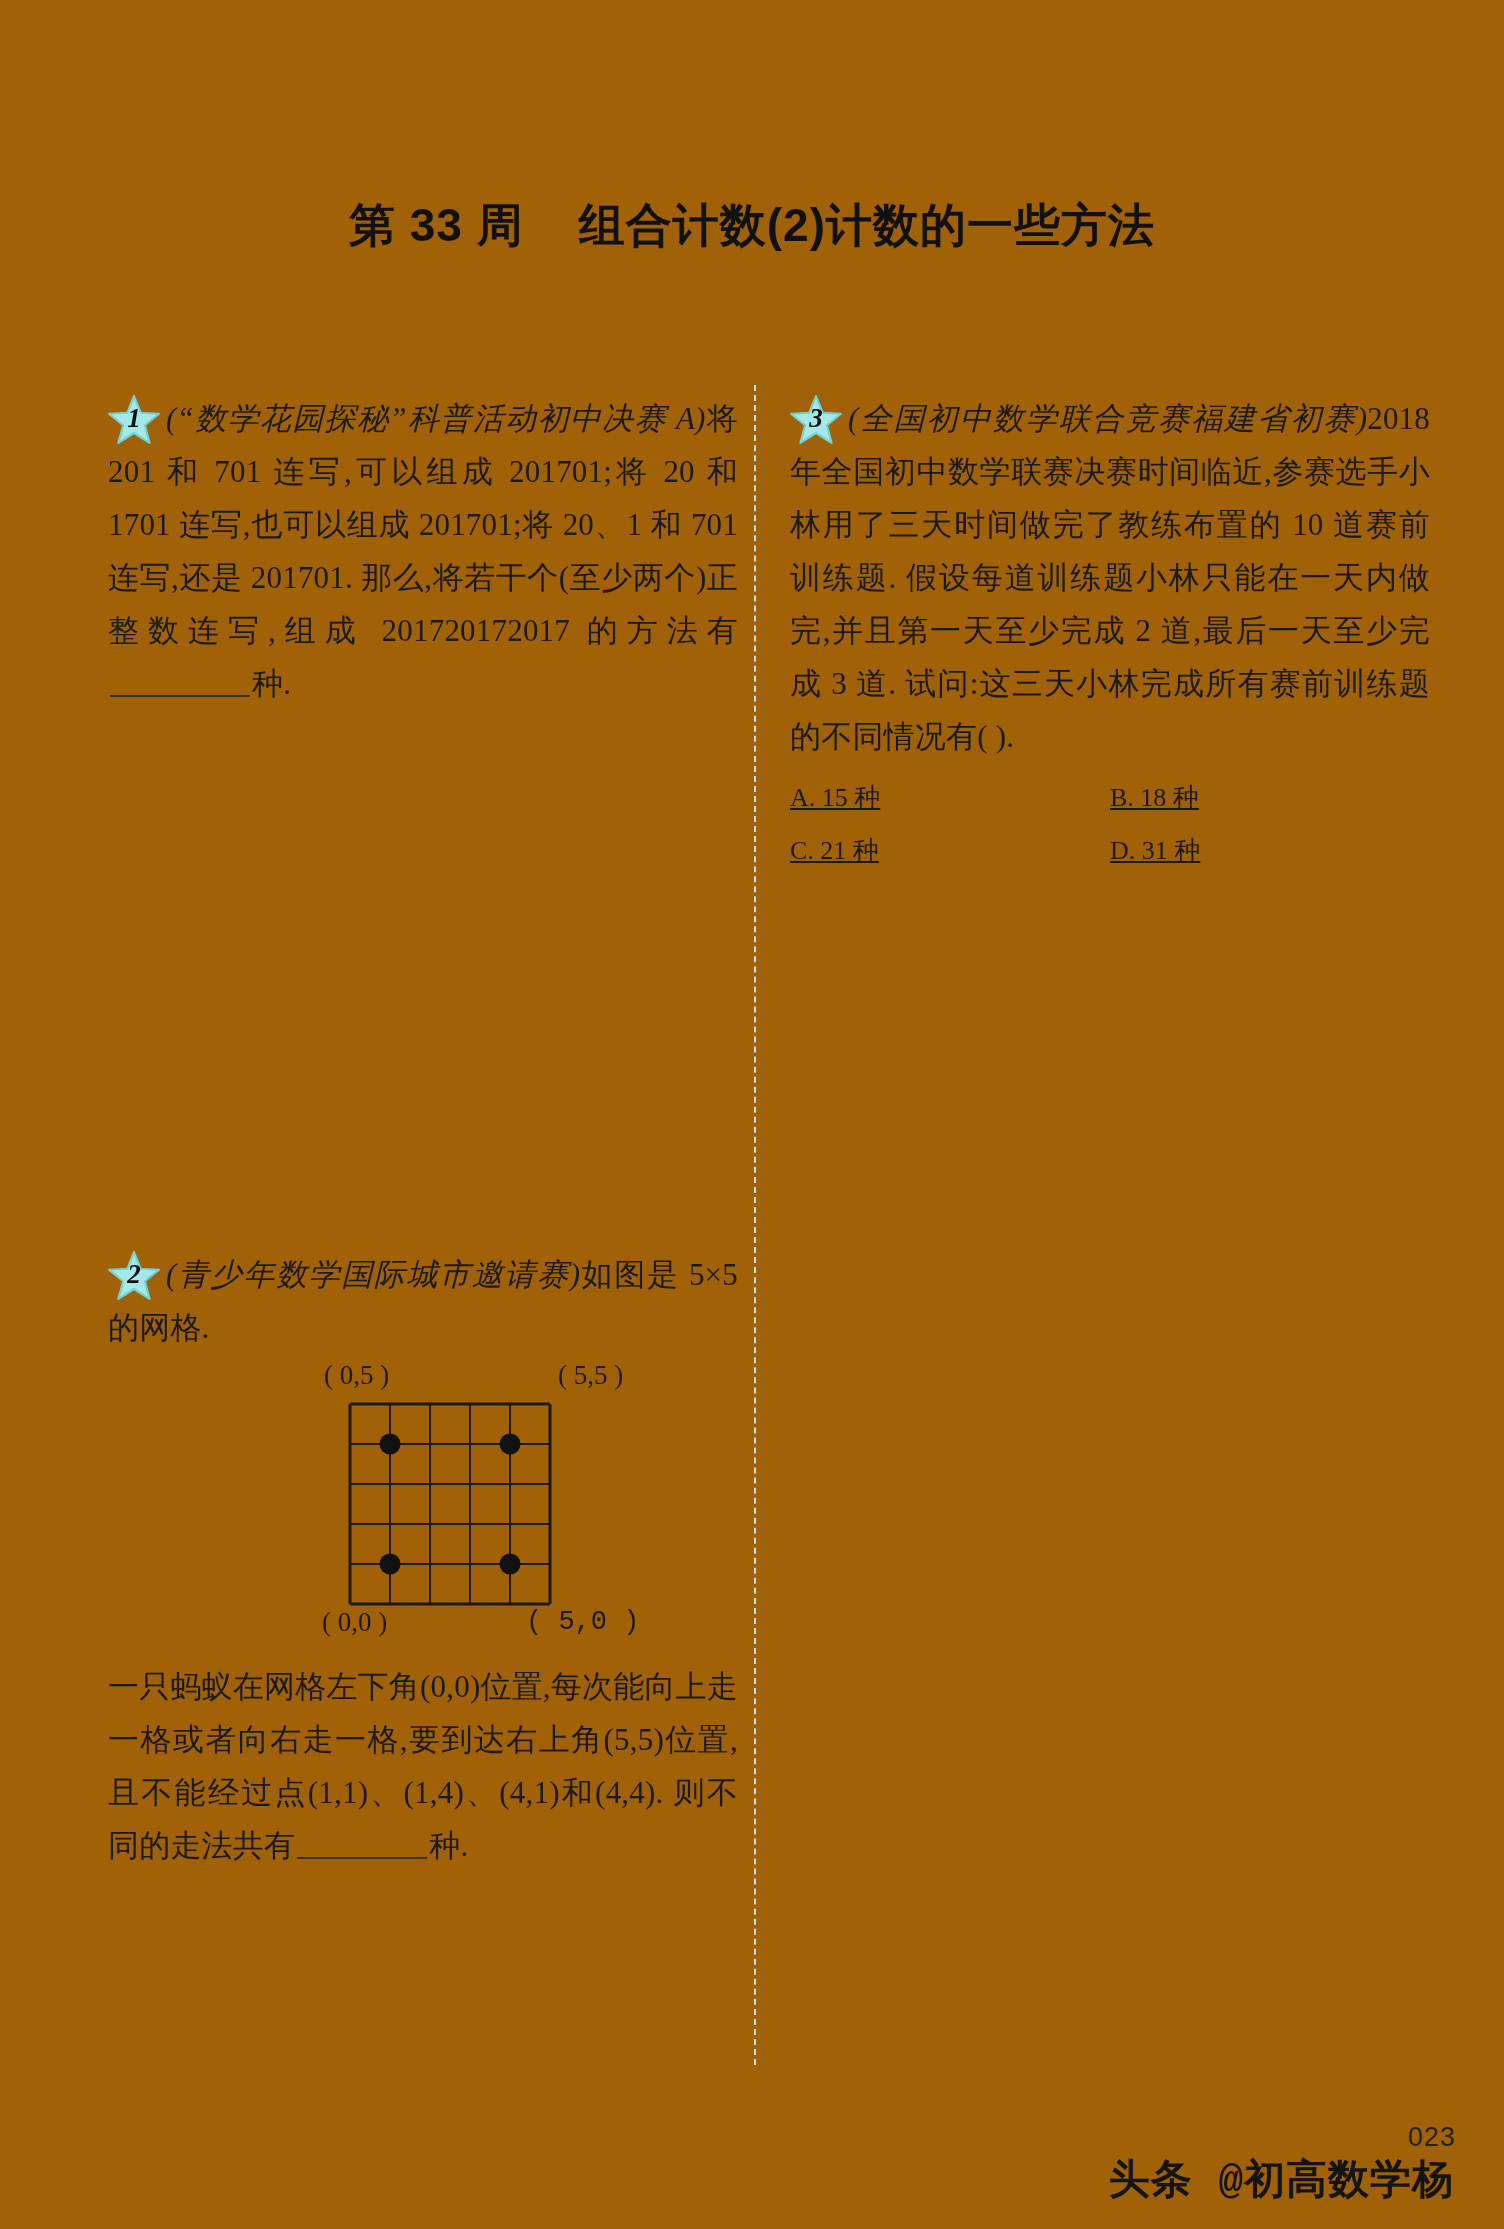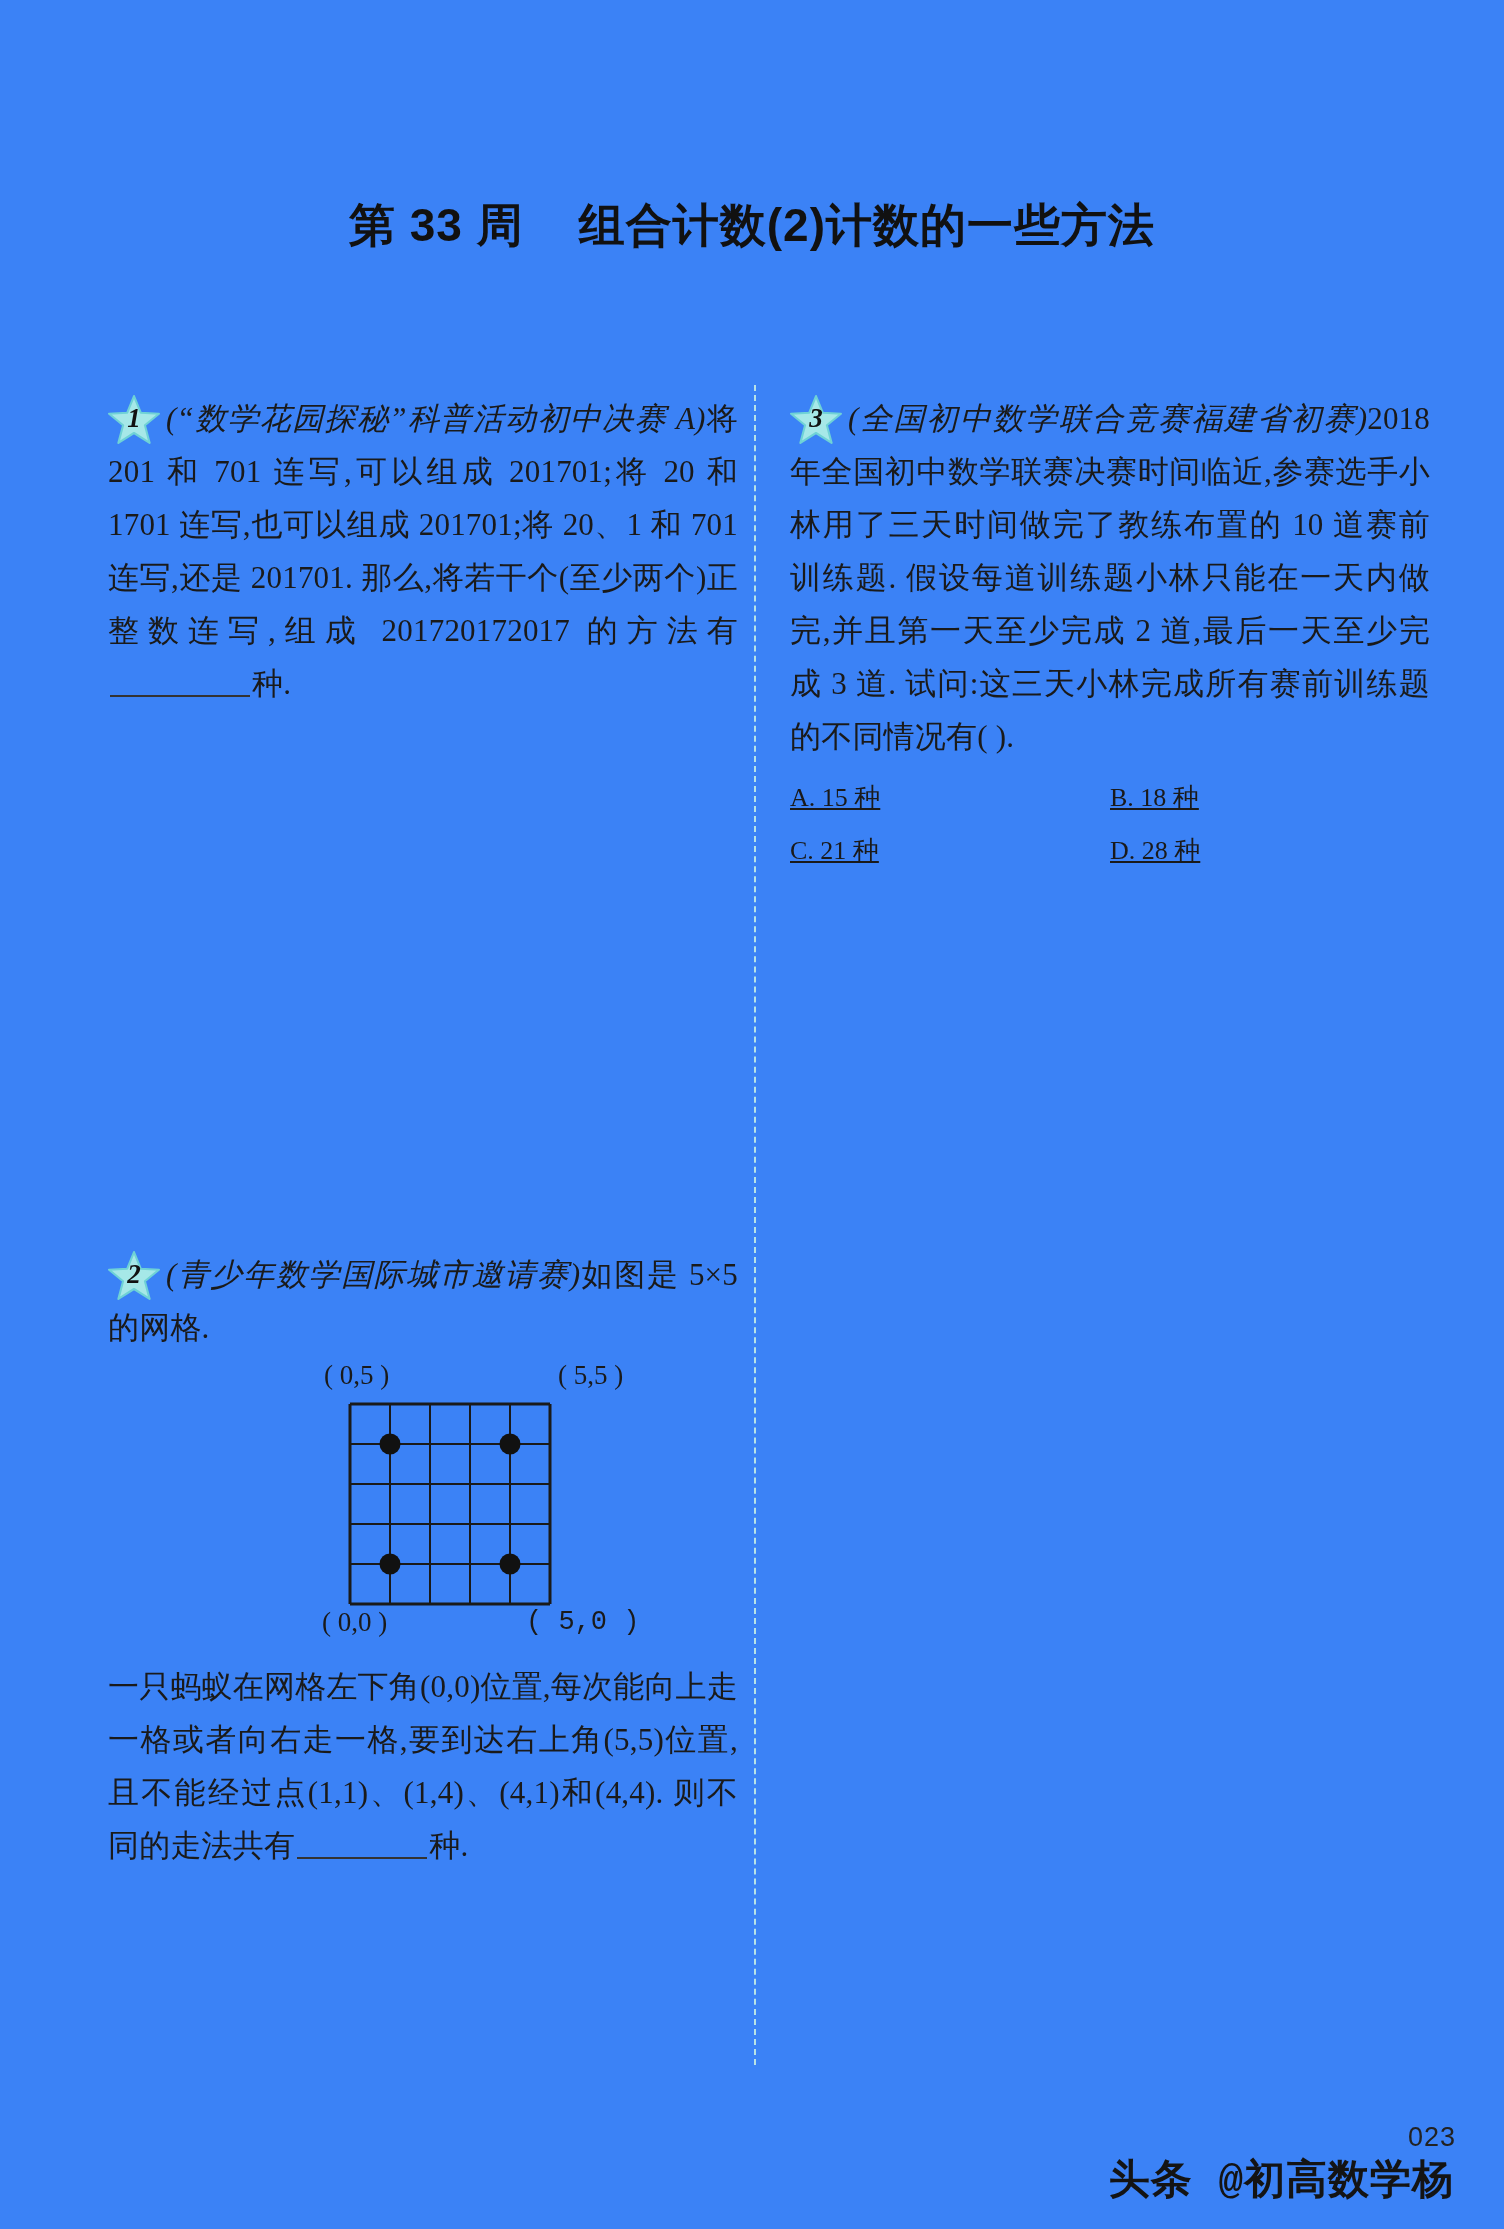--- a/index.html
+++ b/index.html
@@ -14,21 +14,21 @@
     position: relative;
     font-family: "Liberation Serif", "DejaVu Serif", serif;
     color: #1a1a1a;
     overflow: hidden;
   }
 
   
   #page {
     position: absolute;
     inset: 0;
-    background: #3b82f6;
+    background: #a16207;
   }
 
   
   .page-title {
     position: absolute;
     left: 0;
     right: 0;
     top: 195px;
     text-align: center;
     font-size: 46px;
@@ -248,21 +248,21 @@
       <span class="first-line-indent"></span><span class="src">(全国初中数学联合竞赛福建省初赛)</span><span>2018 年全国初中数学联赛决赛时间临近,参赛选手小林用了三天时间做完了教练布置的 10 道赛前训练题. 假设每道训练题小林只能在一天内做完,并且第一天至少完成 2 道,最后一天至少完成 3 道. 试问:这三天小林完成所有赛前训练题的不同情况有(        ).</span>
     </div>
 
     <div class="choices">
       <div class="choice-row">
         <span class="choice">A. 15 种</span>
         <span class="choice">B. 18 种</span>
       </div>
       <div class="choice-row">
         <span class="choice">C. 21 种</span>
-        <span class="choice">D. 28 种</span>
+        <span class="choice">D. 31 种</span>
       </div>
     </div>
   </div>
 
   <div class="page-number">023</div>
   <div class="watermark">头条 @初高数学杨</div>
 
 </div>
 
 </body></html>

